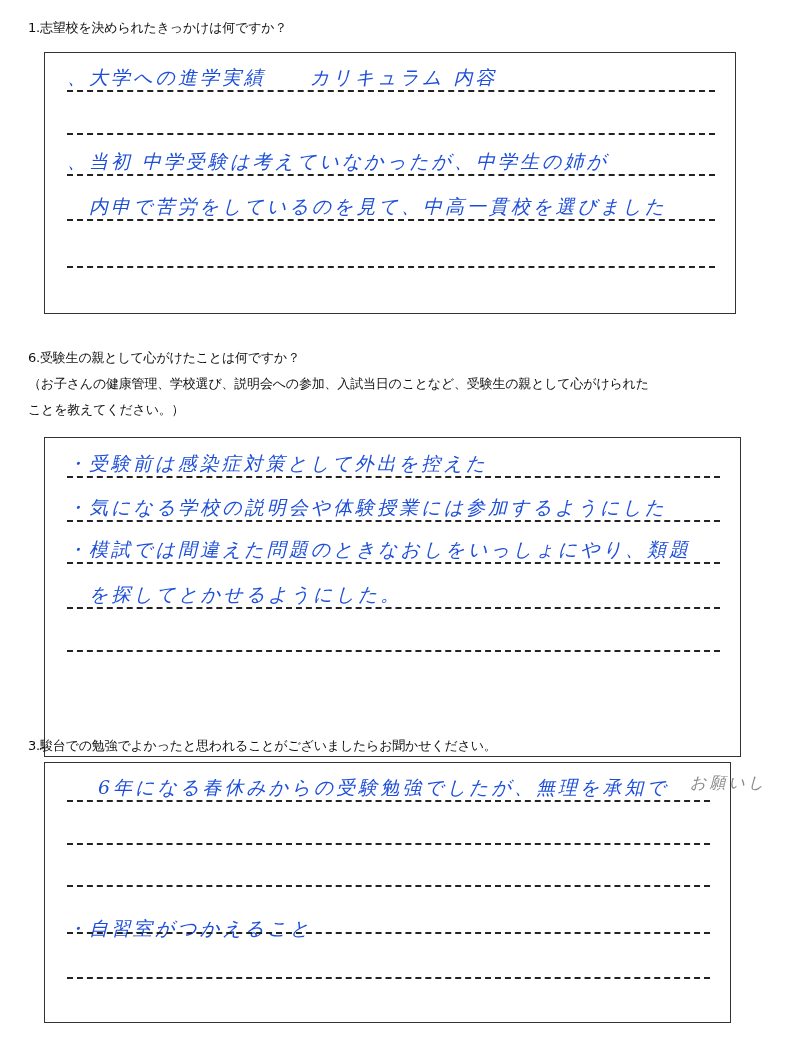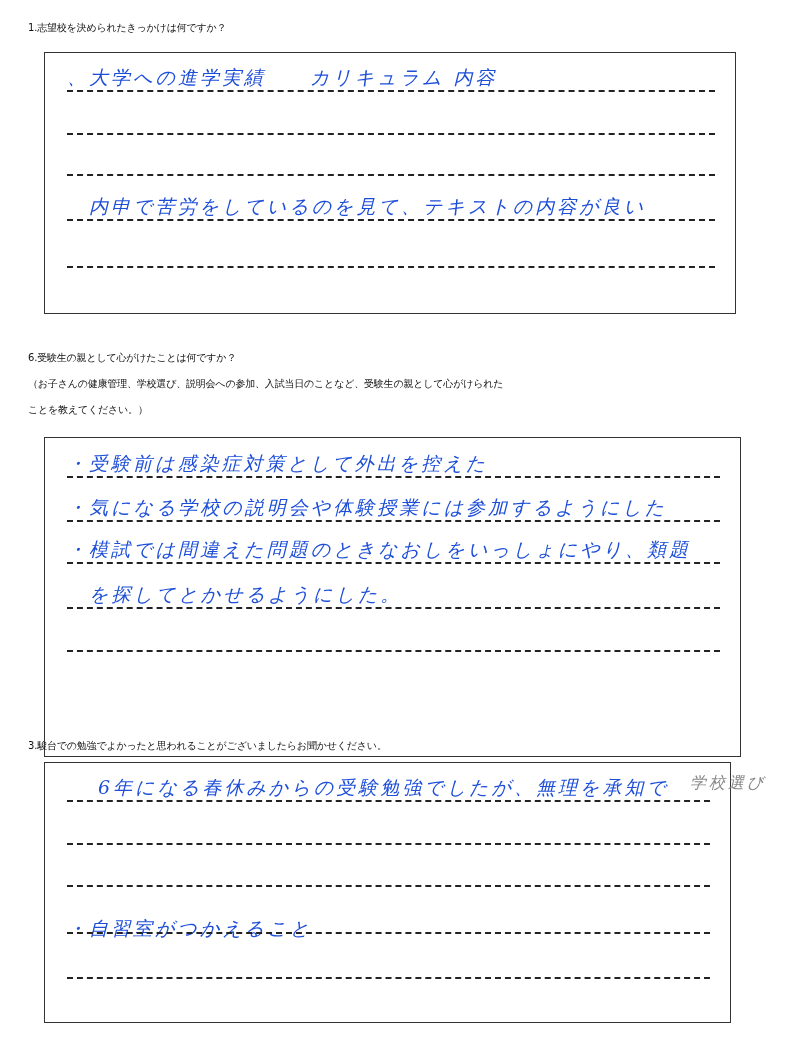--- a/index.html
+++ b/index.html
@@ -1,34 +1,35 @@
 <!DOCTYPE html>
 <html><head>
 <meta charset="utf-8">
 <style>
   html, body { margin: 0; padding: 0; background: #ffffff; }
   body { width: 800px; height: 1050px; position: relative; overflow: hidden;
          font-family: "DejaVu Sans", sans-serif; color: #111; }
-  .q-title { position: absolute; left: 28px; font-size: 10px; line-height: 16px; white-space: nowrap; letter-spacing: -0.2px; }
+  .q-title { position: absolute; left: 28px; font-size: 13px; line-height: 16px; white-space: nowrap; letter-spacing: -0.2px; }
   .answer-box { position: absolute; border: 1.5px solid #333; box-sizing: border-box; background: #fff; }
   .line { position: absolute; left: 22px; right: 20px; height: 0; border-top: 2px dashed #222; }
   .hw { position: absolute; left: 22px; font-family: "DejaVu Serif", serif; font-size: 19px;
         color: #1d4ed8; white-space: nowrap; letter-spacing: 3px; font-style: italic; }
   .hw-overflow { color: #888; }
 </style>
 </head>
 <body>
 
 <div class="q-title" style="top:20px;">1.志望校を決められたきっかけは何ですか？</div>
 <div class="answer-box" style="left:44px; top:52px; width:692px; height:262px;">
   <div class="hw" style="top:12px;">、大学への進学実績　　カリキュラム 内容</div>
   <div class="line" style="top:37px;"></div>
   <div class="line" style="top:80px;"></div>
+  <div class="hw" style="top:96px;">、当初 中学受験は考えていなかったが、中学生の姉が</div>
   <div class="line" style="top:121px;"></div>
-  <div class="hw" style="top:141px;">　内申で苦労をしているのを見て、テキストの内容が良い</div>
+  <div class="hw" style="top:141px;">　内申で苦労をしているのを見て、中高一貫校を選びました</div>
   <div class="line" style="top:166px;"></div>
   <div class="hw" style="top:188px;"></div>
   <div class="line" style="top:213px;"></div>
 </div>
 
 <div class="q-title" style="top:350px;">6.受験生の親として心がけたことは何ですか？</div>
 <div class="q-title" style="top:376px;">（お子さんの健康管理、学校選び、説明会への参加、入試当日のことなど、受験生の親として心がけられた</div>
 <div class="q-title" style="top:402px;">ことを教えてください。）</div>
 <div class="answer-box" style="left:44px; top:437px; width:697px; height:320px;">
   <div class="hw" style="top:13px;">・受験前は感染症対策として外出を控えた</div>
@@ -39,21 +40,21 @@
   <div class="line" style="top:124px;"></div>
   <div class="hw" style="top:144px;">　を探してとかせるようにした。</div>
   <div class="line" style="top:169px;"></div>
   <div class="hw" style="top:187px;"></div>
   <div class="line" style="top:212px;"></div>
 </div>
 
 <div class="q-title" style="top:738px;">3.駿台での勉強でよかったと思われることがございましたらお聞かせください。</div>
 <div class="answer-box" style="left:44px; top:762px; width:687px; height:261px; overflow:visible;">
   <div class="hw" style="top:12px;margin-left:31px;">6年になる春休みからの受験勉強でしたが、無理を承知で</div>
-  <div class="hw hw-overflow" style="top:10px; left:645px; font-size:16px;">学校選び</div>
+  <div class="hw hw-overflow" style="top:10px; left:645px; font-size:16px;">お願いし</div>
   <div class="line" style="top:37px;"></div>
   <div class="line" style="top:80px;"></div>
   <div class="line" style="top:122px;"></div>
   <div class="hw" style="top:144px;margin-top:9px;">・自習室がつかえること</div>
   <div class="line" style="top:169px;"></div>
   <div class="hw" style="top:190px;"></div>
   <div class="line" style="top:214px;"></div>
 </div>
 
 </body></html>

